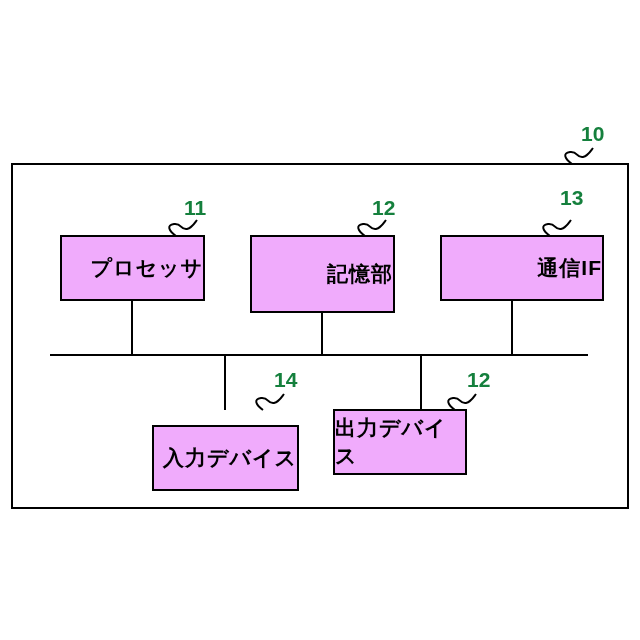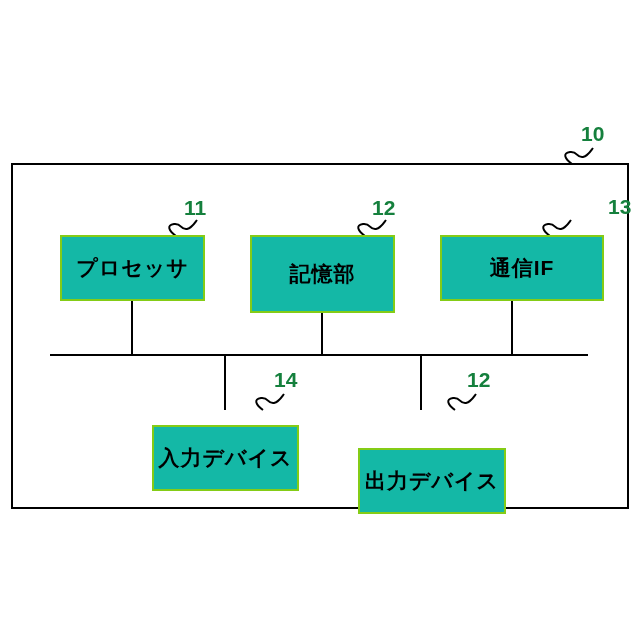--- a/index.html
+++ b/index.html
@@ -12,47 +12,47 @@
     overflow: hidden;
   }
   .lines-svg {
     position: absolute;
     left: 0; top: 0;
     width: 640px; height: 640px;
   }
   .block {
     position: absolute;
     box-sizing: border-box;
-    border: 2px solid #84cc16;
-    background: #14b8a6;
+    border: 2px solid #000000;
+    background: #f0abfc;
     display: flex;
     align-items: center;
-    justify-content: center;
+    justify-content: flex-end;
     font-size: 21px;
     font-weight: bold;
     letter-spacing: 1px;
     color: #000000;
   }
   .ref-numeral {
     position: absolute;
     font-size: 21px;
     font-weight: bold;
     color: #15803d;
     line-height: 1;
   }
   
   .b-processor { left: 60px;  top: 235px; width: 145px; height: 66px; }
   .b-memory    { left: 250px; top: 235px; width: 145px; height: 78px; }
   .b-commif    { left: 440px; top: 235px; width: 164px; height: 66px; }
   .b-input     { left: 152px; top: 409px; width: 147px; height: 66px; margin-top: 16px; }
-  .b-output    { left: 358px; top: 409px; width: 148px; height: 66px; margin-top: 39px; }
+  .b-output    { left: 333px; top: 409px; width: 134px; height: 66px; }
   .r-10 { left: 581px; top: 123px; }
   .r-11 { left: 184px; top: 197px; }
   .r-12 { left: 372px; top: 197px; }
-  .r-13 { left: 560px; top: 196px; margin-left: 48px; }
+  .r-13 { left: 560px; top: 187px; }
   .r-14 { left: 274px; top: 369px; }
   .r-15 { left: 467px; top: 369px; }
 </style>
 </head>
 <body>
 
 <div class="stage">
 
   <svg class="lines-svg" viewBox="0 0 640 640">
 

